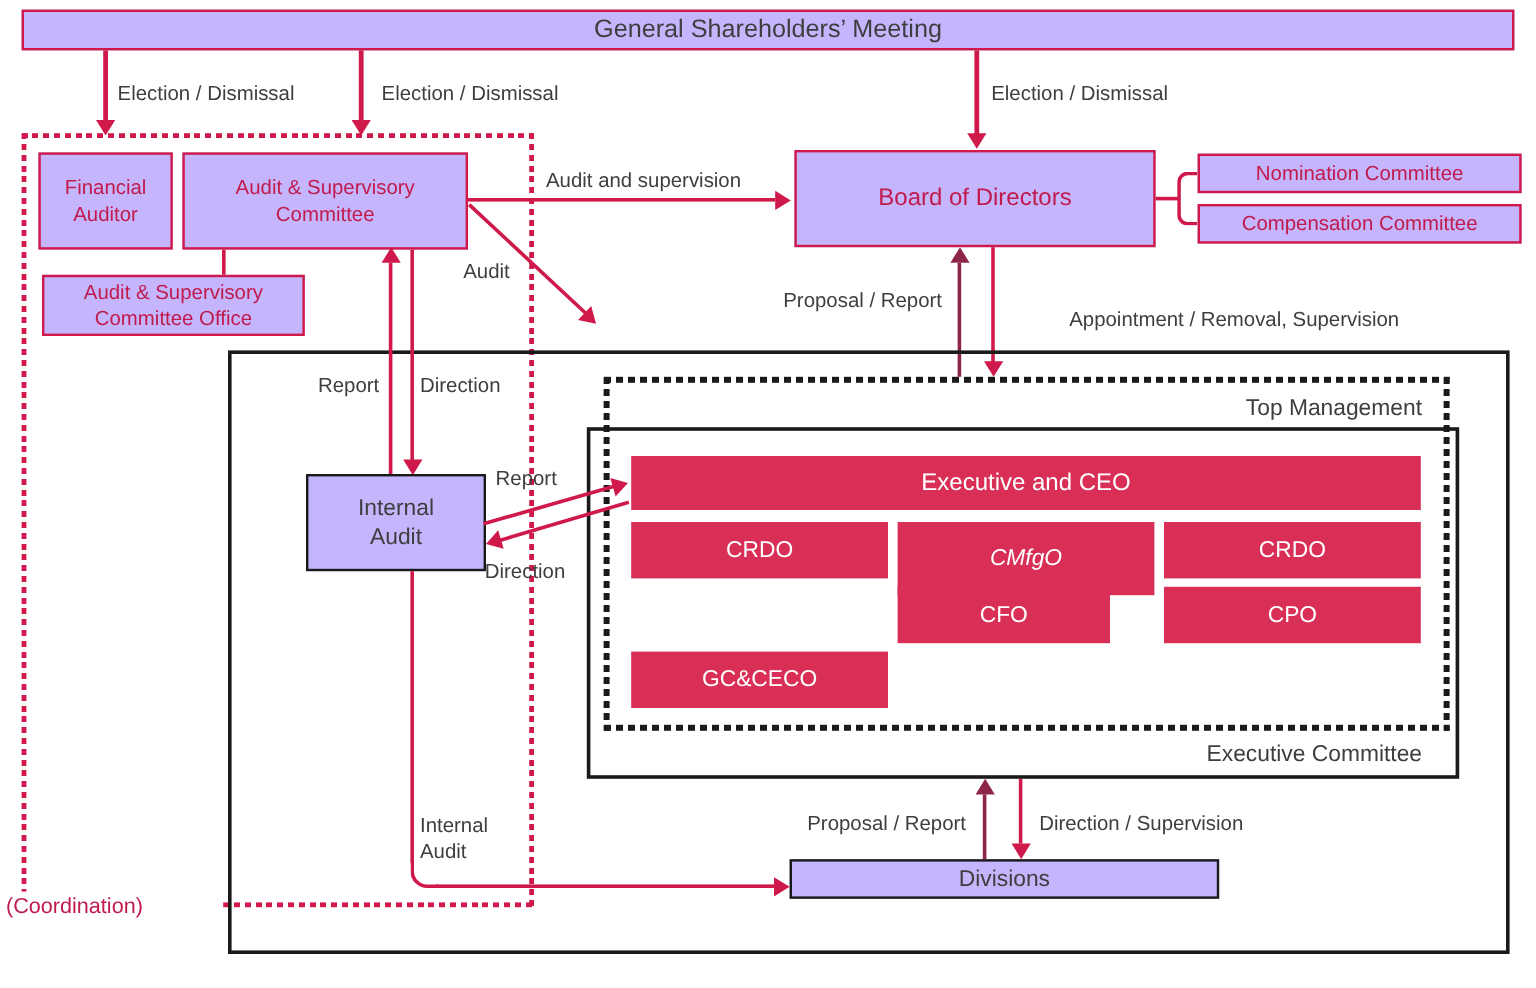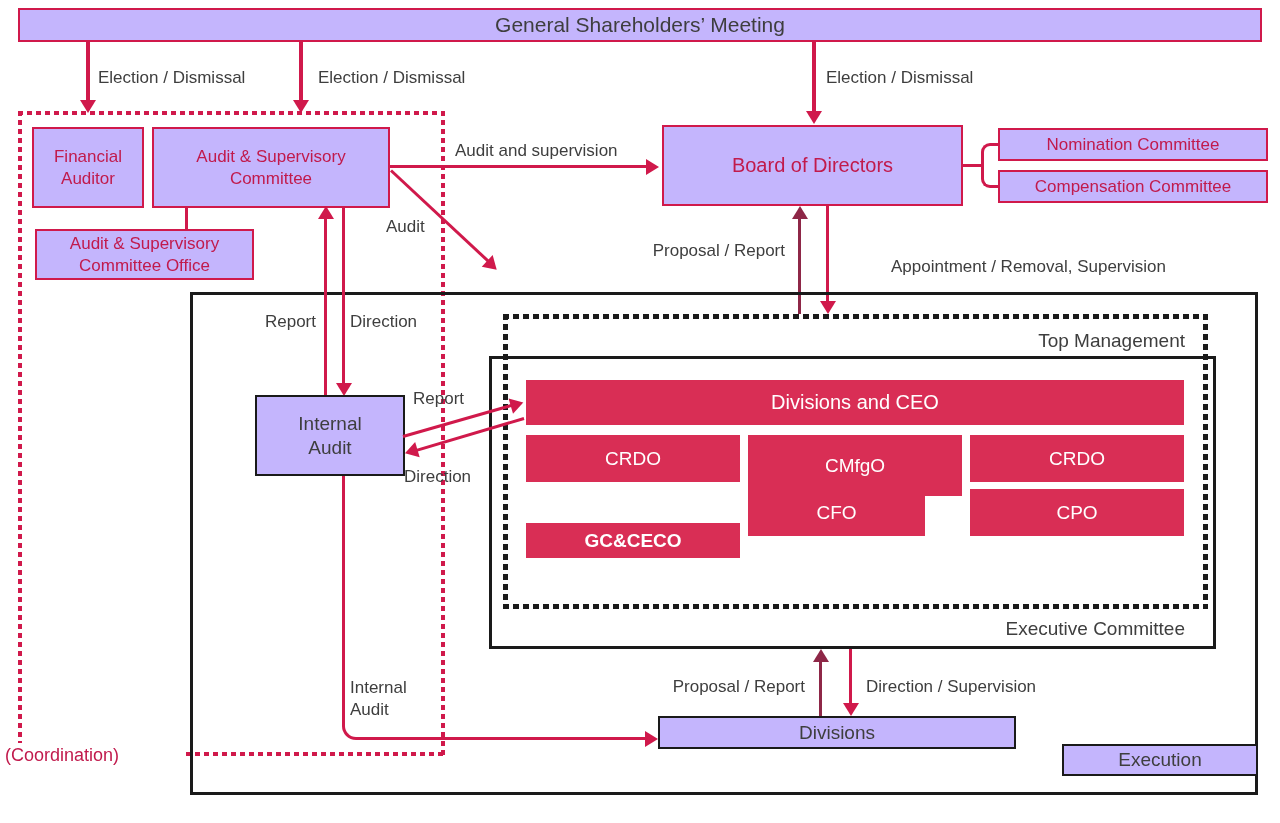--- a/index.html
+++ b/index.html
@@ -125,27 +125,27 @@
 
   <div class="bdot-h" style="left:503px;top:314px;width:705px;"></div>
   <div class="bdot-h" style="left:503px;top:604px;width:705px;"></div>
   <div class="bdot-v" style="left:503px;top:314px;height:295px;"></div>
   <div class="bdot-v" style="left:1203px;top:314px;height:295px;"></div>
   <div class="lbl r fs19" style="left:900px;top:329px;width:285px;">Top Management</div>
 
   <div class="box black-border thick" style="left:489px;top:356px;width:727px;height:293px;background:transparent;"></div>
   <div class="lbl r fs19" style="left:950px;top:617px;width:235px;">Executive Committee</div>
 
-  <div class="fill-box fs20" style="left:526px;top:380px;width:658px;height:45px;">Divisions and CEO</div>
+  <div class="fill-box fs20" style="left:526px;top:380px;width:658px;height:45px;">Executive and CEO</div>
   <div class="fill-box fs19" style="left:526px;top:435px;width:214px;height:47px;">CRDO</div>
-  <div class="fill-box fs19" style="left:748px;top:435px;width:214px;height:61px;">CMfgO</div>
+  <div class="fill-box fs19" style="left:748px;top:435px;width:214px;height:61px;font-style:italic;">CMfgO</div>
   <div class="fill-box fs19" style="left:970px;top:435px;width:214px;height:47px;">CRDO</div>
   <div class="fill-box fs19" style="left:748px;top:489px;width:177px;height:47px;">CFO</div>
   <div class="fill-box fs19" style="left:970px;top:489px;width:214px;height:47px;">CPO</div>
-  <div class="fill-box fs19" style="left:526px;top:523px;width:214px;height:35px;font-weight:bold;">GC&amp;CECO</div>
+  <div class="fill-box fs19" style="left:526px;top:543px;width:214px;height:47px;">GC&amp;CECO</div>
 
   <div class="vline" style="left:324px;top:219px;height:176px;"></div>
   <div class="head head-up" style="left:318px;top:206px;"></div>
   <div class="vline" style="left:342px;top:208px;height:176px;"></div>
   <div class="head head-down" style="left:336px;top:383px;"></div>
   <div class="lbl r" style="left:236px;top:311px;width:80px;">Report</div>
   <div class="lbl" style="left:350px;top:311px;">Direction</div>
 
   <div class="box black-border fs19" style="left:255px;top:395px;width:150px;height:81px;">Internal
 Audit</div>
@@ -167,15 +167,14 @@
 Audit</div>
 
   <div class="vline maroon" style="left:819px;top:662px;height:54px;"></div>
   <div class="head head-up m" style="left:813px;top:649px;"></div>
   <div class="lbl r" style="left:655px;top:676px;width:150px;">Proposal / Report</div>
   <div class="vline" style="left:849px;top:649px;height:54px;"></div>
   <div class="head head-down" style="left:843px;top:703px;"></div>
   <div class="lbl" style="left:866px;top:676px;">Direction / Supervision</div>
 
   <div class="box black-border fs19" style="left:658px;top:716px;width:358px;height:33px;">Divisions</div>
-  <div class="box black-border fs19" style="left:1062px;top:744px;width:196px;height:32px;">Execution</div>
 
 </div>
 
 </body></html>

